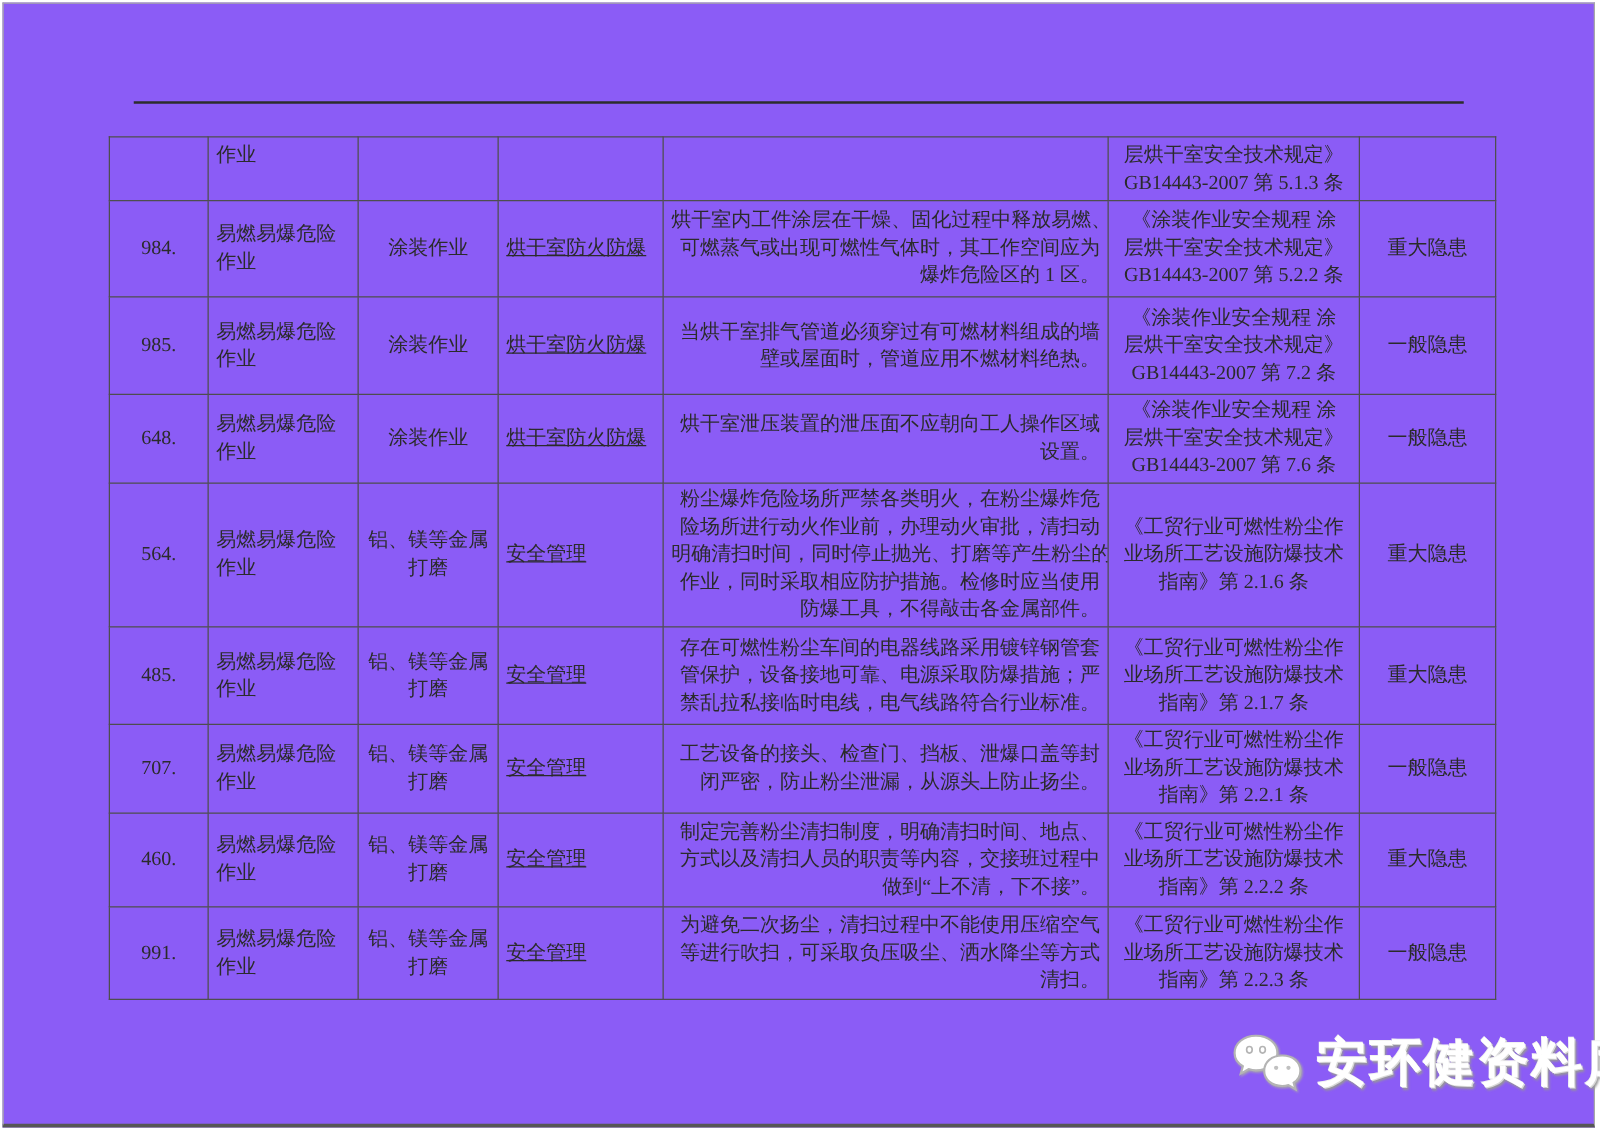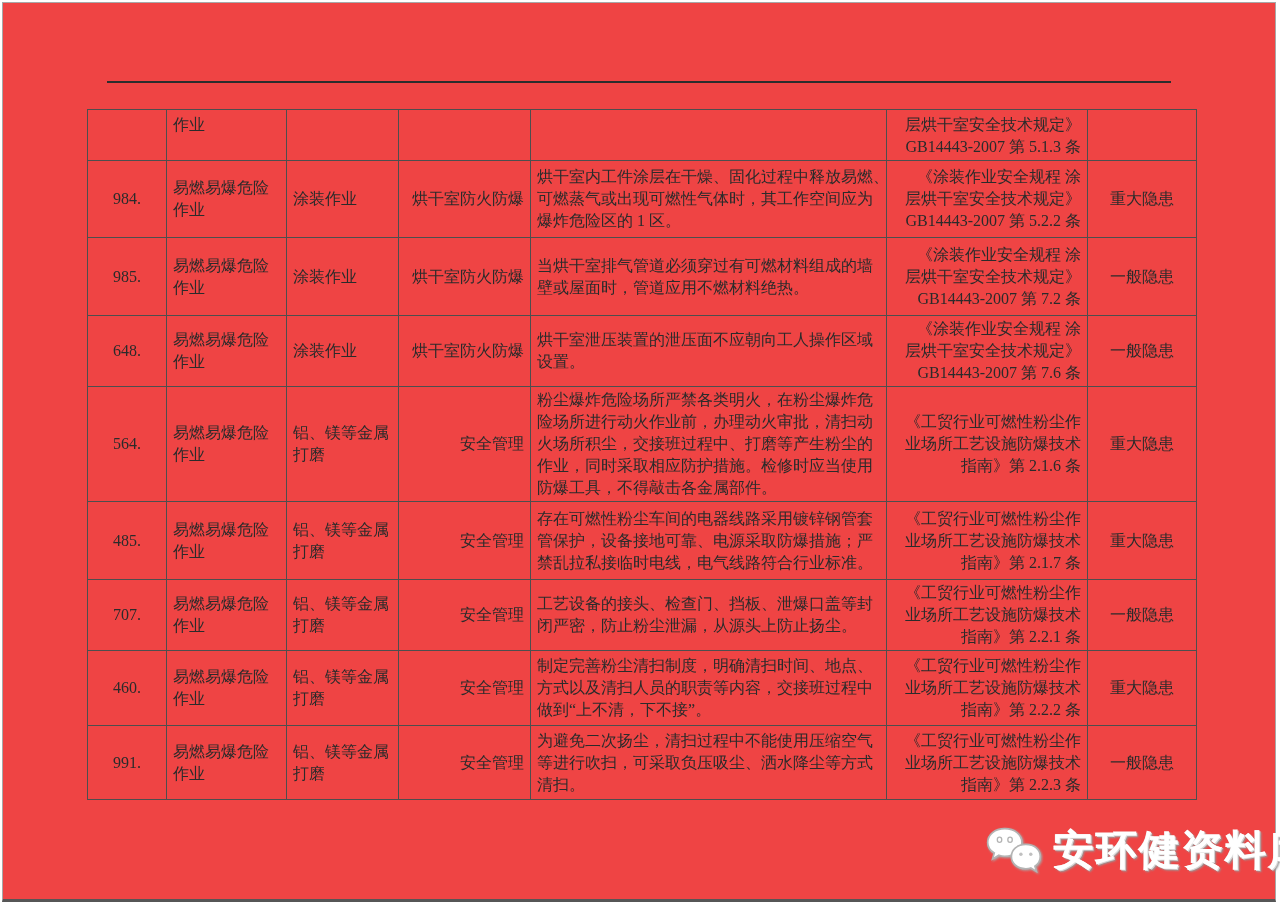--- a/index.html
+++ b/index.html
@@ -8,21 +8,21 @@
     width: 1280px;
     height: 905px;
     background: #ffffff;
     font-family: "Liberation Serif", "DejaVu Serif", serif;
     overflow: hidden;
   }
   .page {
     position: absolute;
     left: 2px; top: 2px;
     width: 1272px; height: 896px;
-    background: #ef4444;
+    background: #8b5cf6;
     border: 1px solid #a8a8a8;
     border-bottom: 3px solid #565656;
   }
   .top-rule {
     position: absolute;
     left: 104px; top: 78px;
     width: 1064px; height: 2px;
     background: #2d2d2d;
   }
   table.hazard {
@@ -36,24 +36,24 @@
     border: 1px solid #4e4e4e;
     font-size: 16px;
     line-height: 22px;
     color: #2b2b2b;
     vertical-align: middle;
     padding: 2px 6px;
     overflow: hidden;
   }
   td.col-no   { text-align: center; white-space: pre; }
   td.col-cat  { text-align: left; white-space: pre; padding-left: 10px; }
-  td.col-sub  { text-align: left; white-space: pre; padding-left: 8px; }
-  td.col-topic{ text-align: right; white-space: pre; padding-left: 10px; }
-  td.col-desc { text-align: left; white-space: pre; padding-left: 8px; }
-  td.col-ref  { text-align: right; white-space: pre; padding-left: 8px; }
+  td.col-sub  { text-align: center; white-space: pre; padding-left: 8px; }
+  td.col-topic{ text-align: left; white-space: pre; padding-left: 10px; text-decoration: underline; }
+  td.col-desc { text-align: right; white-space: pre; padding-left: 8px; }
+  td.col-ref  { text-align: center; white-space: pre; padding-left: 8px; }
   td.col-sev  { text-align: center; white-space: pre; }
   tr.r0 { height: 46px; }
   tr.r0 td { vertical-align: top; padding-top: 4px; }
   tr.r1 { height: 77px; }
   tr.r2 { height: 78px; }
   tr.r3 { height: 68px; }
   tr.r4 { height: 112px; }
   tr.r5 { height: 78px; }
   tr.r6 { height: 69px; }
   tr.r7 { height: 75px; }
@@ -149,21 +149,21 @@
   </tr>
         <tr class="r4">
     <td class="col-no">564.</td>
     <td class="col-cat">易燃易爆危险
 作业</td>
     <td class="col-sub">铝、镁等金属
 打磨</td>
     <td class="col-topic">安全管理</td>
     <td class="col-desc">粉尘爆炸危险场所严禁各类明火，在粉尘爆炸危
 险场所进行动火作业前，办理动火审批，清扫动
-火场所积尘，交接班过程中、打磨等产生粉尘的
+明确清扫时间，同时停止抛光、打磨等产生粉尘的
 作业，同时采取相应防护措施。检修时应当使用
 防爆工具，不得敲击各金属部件。</td>
     <td class="col-ref">《工贸行业可燃性粉尘作
 业场所工艺设施防爆技术
 指南》第 2.1.6 条</td>
     <td class="col-sev">重大隐患</td>
   </tr>
         <tr class="r5">
     <td class="col-no">485.</td>
     <td class="col-cat">易燃易爆危险

